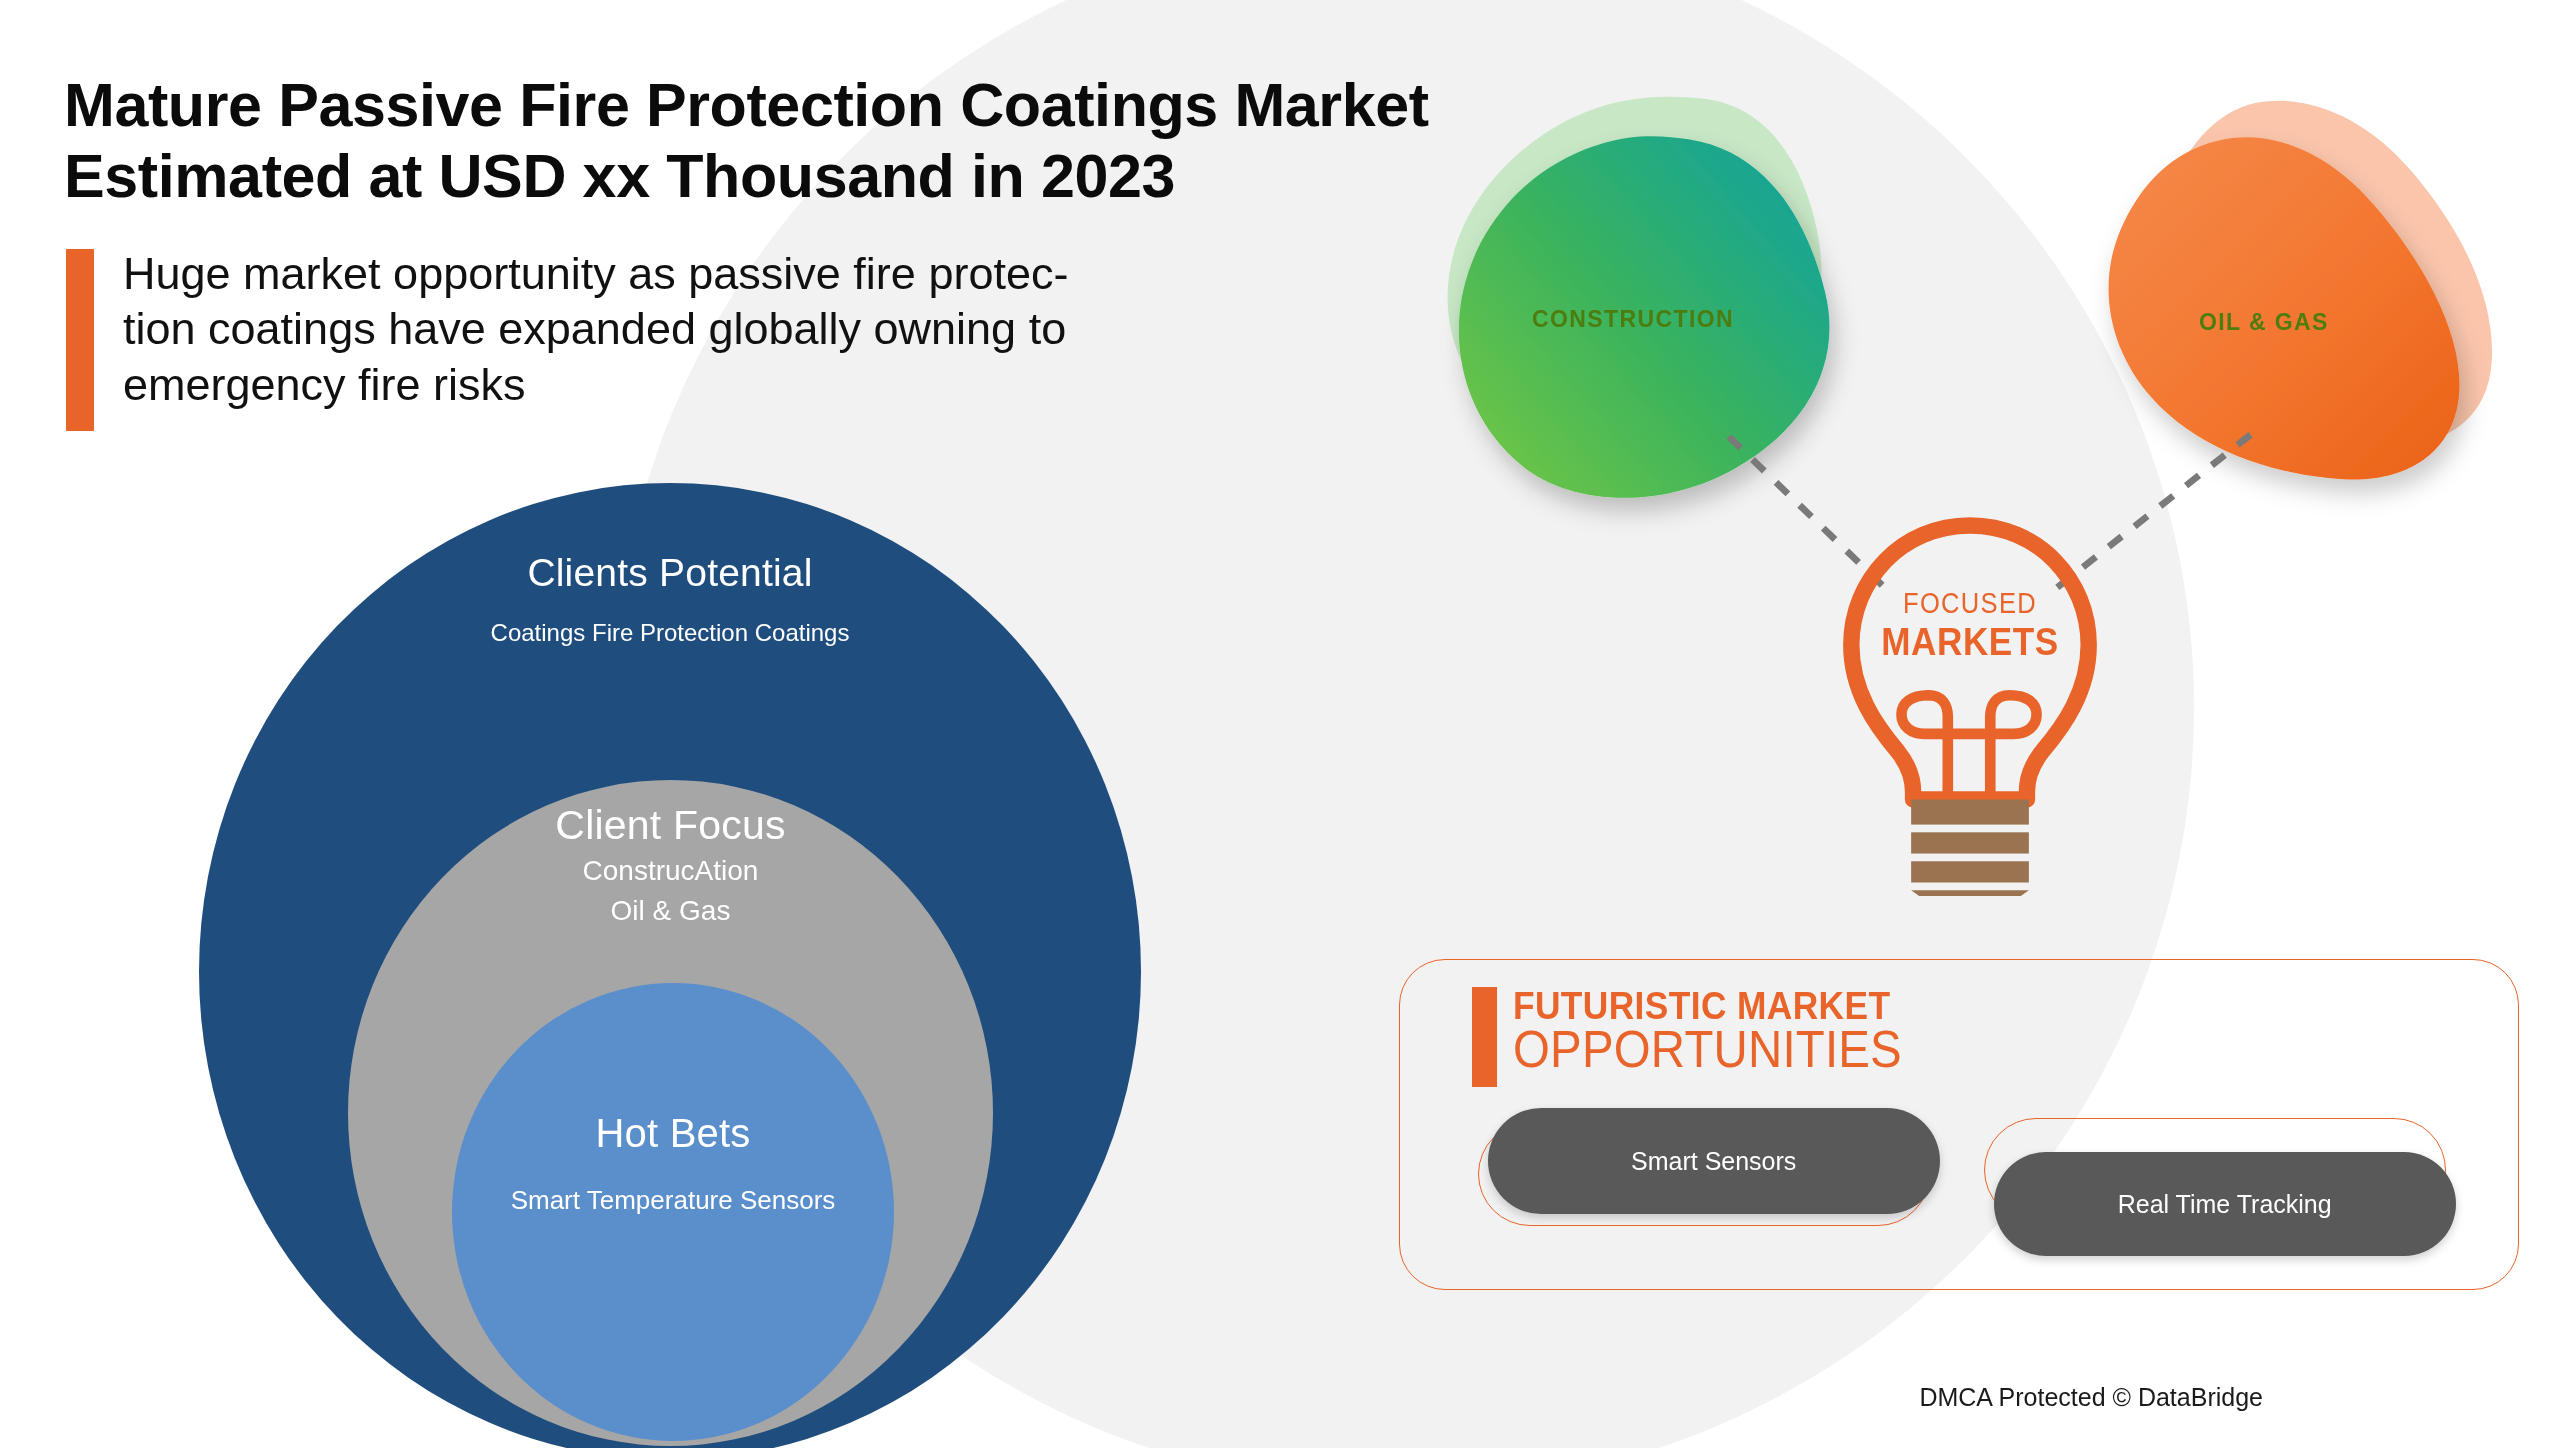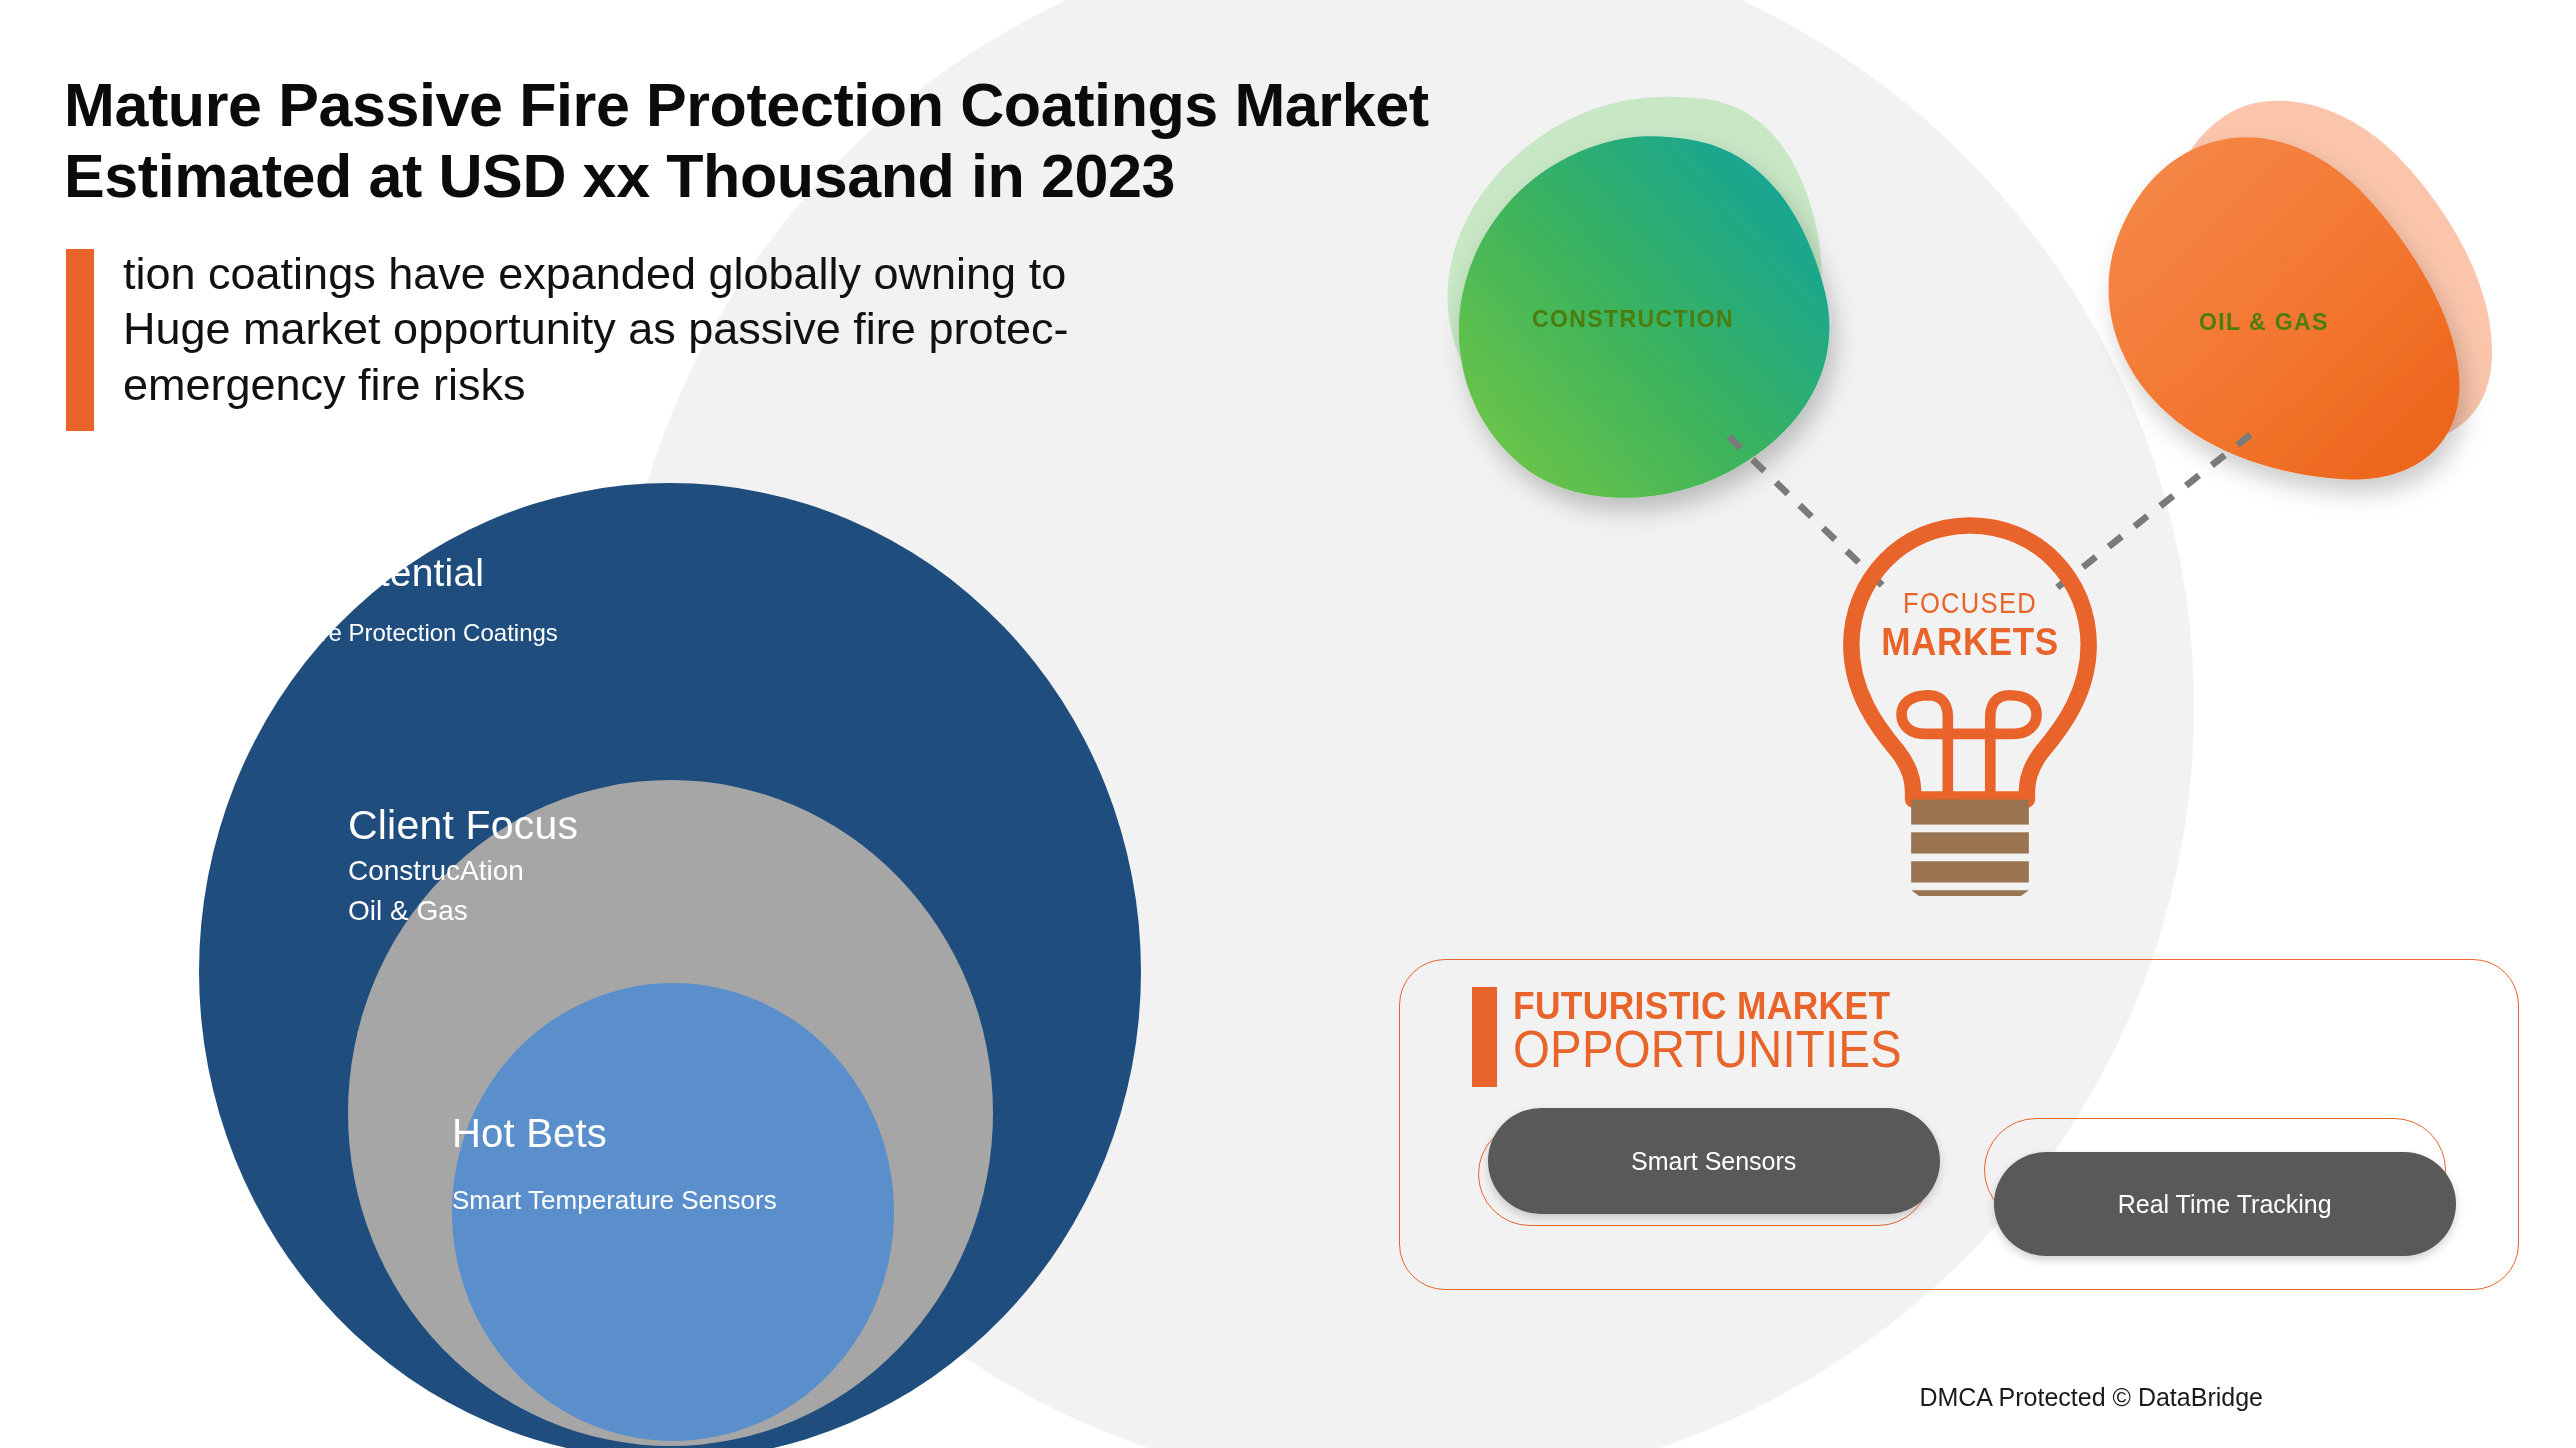--- a/index.html
+++ b/index.html
@@ -35,21 +35,21 @@
   }
   .subtext span{ display:block; white-space:nowrap; }
 
   
   .circles{ position:absolute; left:0; top:0; z-index:4; }
   .circ{ position:absolute; border-radius:50%; }
   .c-outer{ left:199px; top:483px; width:942px; height:977px; background:#1f4e7e; }
   .c-mid  { left:348px; top:780px; width:645px; height:666px; background:#a6a6a6; }
   .c-in   { left:452px; top:983px; width:442px; height:458px; background:#5b8fcb; }
 
-  .ctext{ position:absolute; color:#ffffff; z-index:6; }
+  .ctext{ position:absolute; text-align:center; color:#ffffff; z-index:6; }
   .ctext .t1{ font-size:39px; font-weight:400; letter-spacing:0.2px; }
   .ctext .t2{ font-size:24px; font-weight:400; margin-top:24px; }
   .ctext .t2b{ font-size:28px; font-weight:400; line-height:1.28; margin-top:3.9px; }
 
   .ct-outer{ left:199px; top:551px; width:942px; }
   .ct-mid  { left:348px; top:802px; width:645px; }
   .ct-in   { left:452px; top:1111px; width:442px; }
   .ct-mid .t1{ font-size:41px; }
   .ct-in  .t1{ font-size:40px; }
   .ct-in  .t2{ margin-top:29px; font-size:26px; }
@@ -126,22 +126,22 @@
   <div class="bg-blob"></div>
 
   <div class="headline">
     <span class="l">Mature Passive Fire Protection Coatings Market</span>
     <span class="l">Estimated at USD xx Thousand in 2023</span>
   </div>
 
   <div class="subwrap">
     <div class="accent-bar"></div>
     <div class="subtext">
+      <span>Huge market opportunity as passive fire protec-</span>
       <span>tion coatings have expanded globally owning to</span>
-      <span>Huge market opportunity as passive fire protec-</span>
       <span>emergency fire risks</span>
     </div>
   </div>
 
   <div class="circles">
     <div class="circ c-outer"></div>
     <div class="circ c-mid"></div>
     <div class="circ c-in"></div>
   </div>
 

